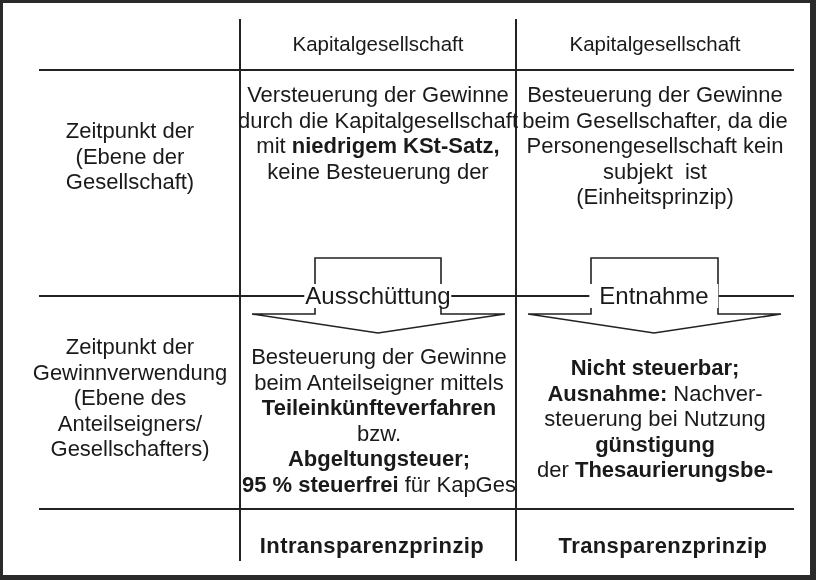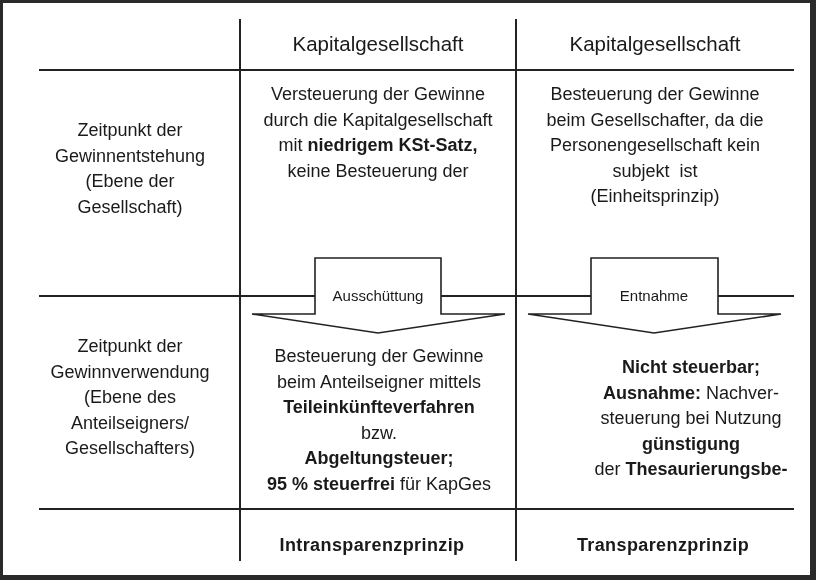--- a/index.html
+++ b/index.html
@@ -9,28 +9,28 @@
     font-family: Liberation Sans, sans-serif;
     color: #1a1a1a;
   }
   #paper {
     position: absolute; left: 3px; top: 3px; width: 807px; height: 572px;
     background: #ffffff;
   }
   .hline { position: absolute; height: 2px; background: #222; }
   .vline { position: absolute; width: 2px; background: #222; }
   .txt {
-    position: absolute; text-align: center; font-size: 18px; line-height: 25.6px;
+    position: absolute; text-align: center; font-size: 22px; line-height: 25.6px;
     white-space: nowrap; transform: translateX(-50%);
   }
   .txt b { font-weight: bold; }
   .hdr { font-size: 20.5px; }
   svg.arrows { position: absolute; left: 0; top: 0; }
   .arrow-label {
-    position: absolute; font-size: 15px; line-height: 24px; white-space: nowrap;
+    position: absolute; font-size: 24px; line-height: 24px; white-space: nowrap;
     transform: translateX(-50%); background: #fff; padding: 0 1px;
   }
 </style>
 </head>
 <body>
 
 <div id="canvas">
   <div id="paper"></div>
 
   <div class="vline" style="left:239px; top:19px; height:542px;"></div>
@@ -42,21 +42,20 @@
   <svg class="arrows" width="816" height="580">
     <polygon points="315,258 441,258 441,314 505,314 378,333 252,314 315,314" fill="#ffffff" stroke="#222" stroke-width="1.6"></polygon>
     <polygon points="591,258 718,258 718,314 781,314 654,333 528,314 591,314" fill="#ffffff" stroke="#222" stroke-width="1.6"></polygon>
   </svg>
 
   <div class="txt hdr" style="left:378px; top:31px;">Kapitalgesellschaft</div>
   <div class="txt hdr" style="left:655px; top:31px;">Kapitalgesellschaft</div>
 
   <div class="txt" style="left:130px; top:118px;">
     <div>Zeitpunkt der</div>
-    <div>Gewinnentstehung</div>
     <div>(Ebene der</div>
     <div>Gesellschaft)</div>
   </div>
 
   <div class="txt" style="left:378px; top:82px;">
     <div>Versteuerung der Gewinne</div>
     <div>durch die Kapitalgesellschaft</div>
     <div><span>mit </span><b>niedrigem KSt-Satz,</b></div>
     <div>keine Besteuerung der</div>
   </div>
@@ -82,21 +81,21 @@
 
   <div class="txt" style="left:379px; top:344px;">
     <div>Besteuerung der Gewinne</div>
     <div>beim Anteilseigner mittels</div>
     <div><b>Teileinkünfteverfahren</b></div>
     <div>bzw.</div>
     <div><b>Abgeltungsteuer;</b></div>
     <div><b>95 % steuerfrei</b><span> für KapGes</span></div>
   </div>
 
-  <div class="txt" style="left:655px; top:355px;margin-left:36px;">
+  <div class="txt" style="left:655px; top:355px;">
     <div><b>Nicht steuerbar;</b></div>
     <div><b>Ausnahme:</b><span> Nachver-</span></div>
     <div>steuerung bei Nutzung</div>
     <div><b>günstigung</b></div>
     <div><span>der </span><b>Thesaurierungsbe-</b></div>
   </div>
 
   <div class="txt" style="left:372px; top:533px;">
     <b style="letter-spacing:0.4px;">Intransparenzprinzip</b>
   </div>

